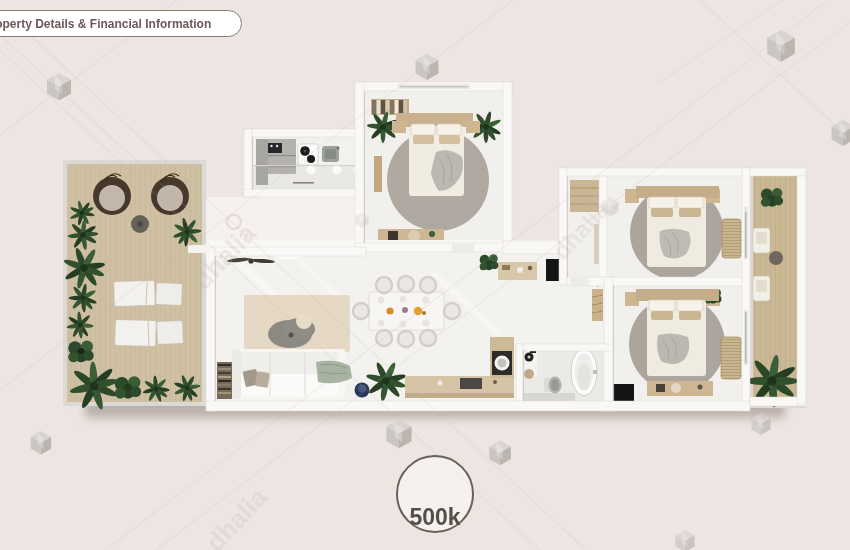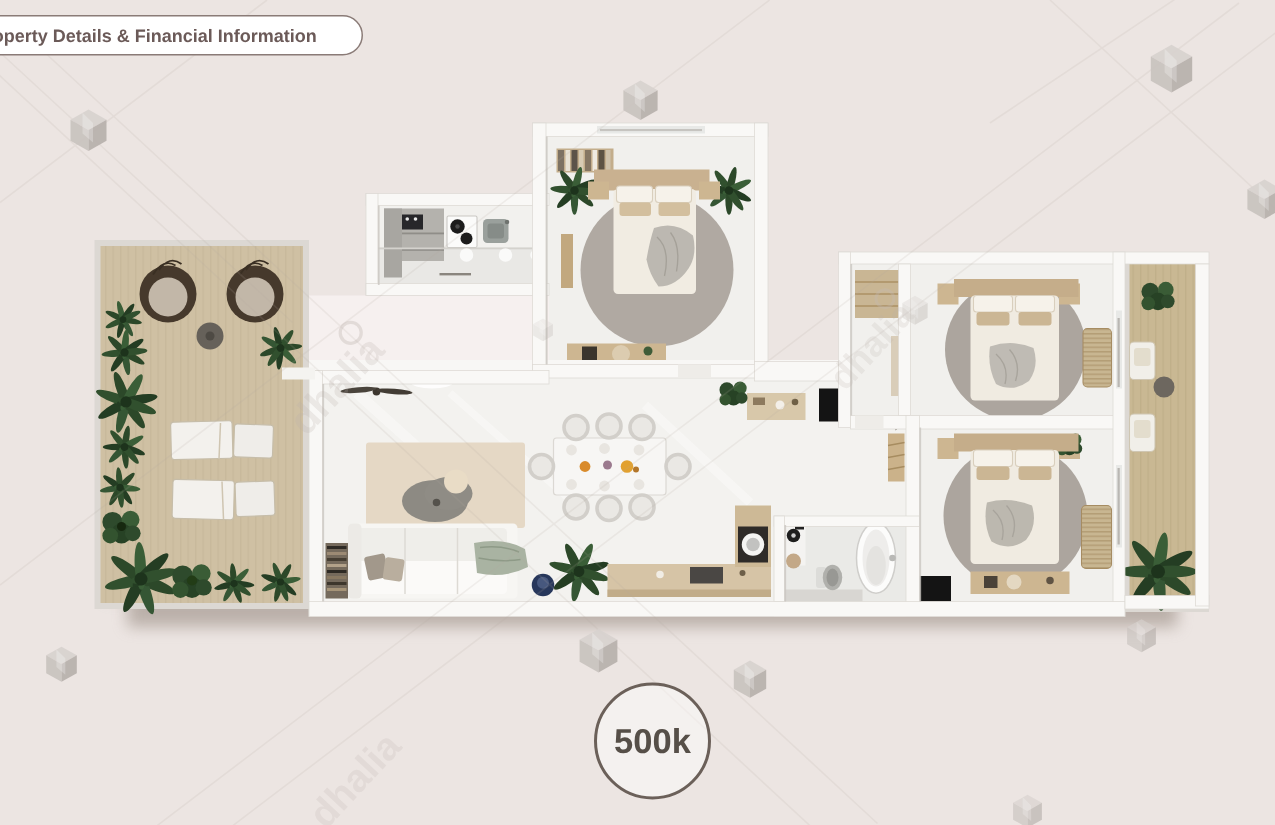--- a/index.html
+++ b/index.html
@@ -1,20 +1,20 @@
 <!DOCTYPE html>
 <html><head>
 <meta charset="utf-8">
 <style>
   html,body{margin:0;padding:0;}
   body{width:850px;height:550px;overflow:hidden;background:#ece5e2;font-family:"Liberation Sans",sans-serif;position:relative;}
   .stage{position:absolute;left:0;top:0;width:850px;height:550px;}
   .pill{position:absolute;left:-40px;top:10px;width:280px;height:25px;background:#ffffff;border:1.5px solid #8a7b77;border-radius:15px;}
   .pill span{position:absolute;left:21.5px;top:50%;transform:translateY(-50%);font-size:12px;font-weight:bold;color:#6b5a58;letter-spacing:0;white-space:nowrap;}
-  .price{position:absolute;left:396px;top:455px;width:74px;height:74px;border:2.5px solid #6b6059;border-radius:50%;background:rgba(255,255,255,0.45);display:flex;align-items:center;justify-content:center;}
+  .price{position:absolute;left:396px;top:455px;width:74px;height:74px;border:2.5px solid #6b6059;border-radius:50%;background:rgba(255,255,255,0.45);display:flex;align-items:flex-end;justify-content:center;}
   .price span{font-size:23px;font-weight:bold;color:#564f48;}
 </style>
 </head>
 <body>
 <div class="stage">
 <svg width="850" height="550" viewBox="0 0 850 550" xmlns="http://www.w3.org/2000/svg">
 <defs>
   <filter id="soft" x="-50%" y="-50%" width="200%" height="200%">
           <feGaussianBlur stdDeviation="5"></feGaussianBlur>
         </filter>

